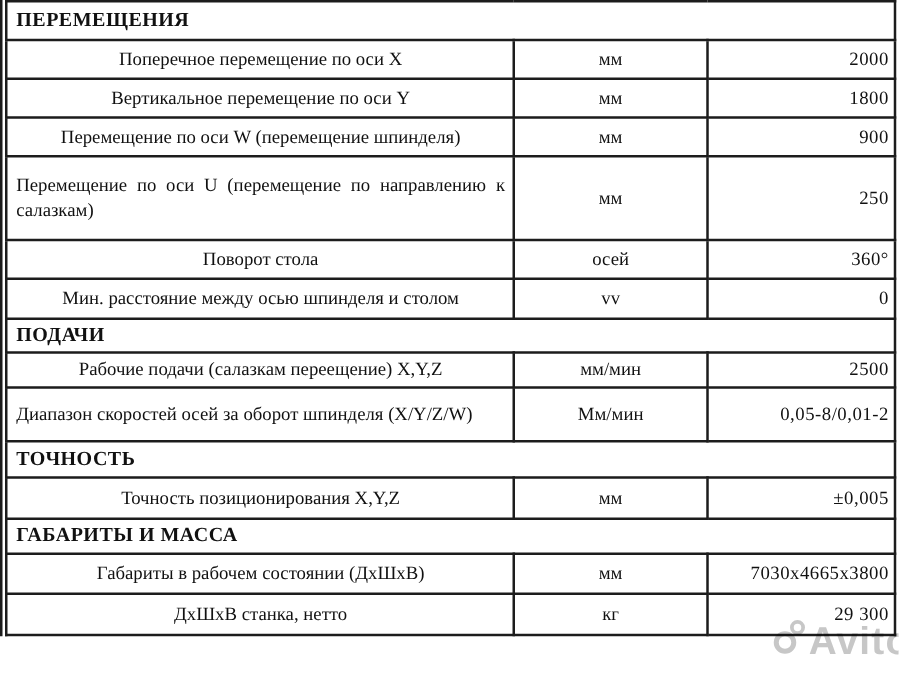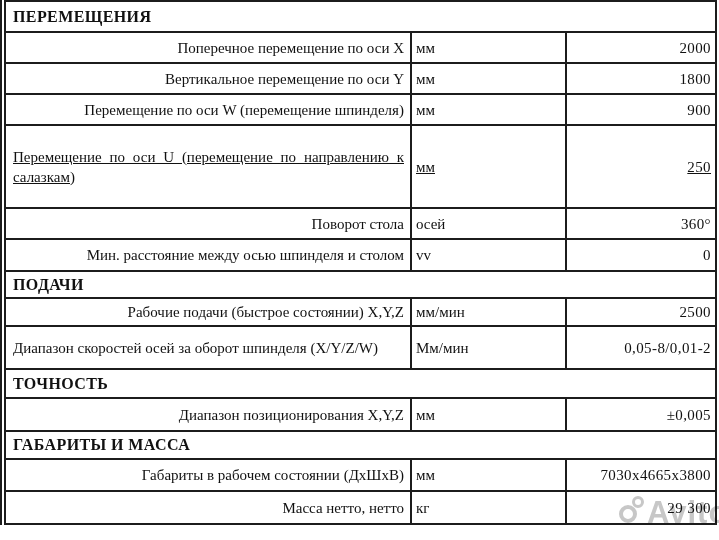--- a/index.html
+++ b/index.html
@@ -33,32 +33,32 @@
     font-size: 15px;
     line-height: 20px;
     overflow: hidden;
   }
   td.section {
     font-weight: bold;
     font-size: 16px;
     letter-spacing: 0.4px;
     padding: 2px 6px 2px 7px;
   }
-  td.param { text-align: right; padding: 2px 6px 2px 7px; }
+  td.param { text-align: center; padding: 2px 6px 2px 7px; }
   td.param.justify { text-align: justify; }
-  td.unit  { padding: 2px 4px; }
+  td.unit  { text-align: center; padding: 2px 4px; }
   td.value { text-align: right; padding: 2px 4px; letter-spacing: 0.4px; }
   tr.rh27 { height: 27px; }
   tr.rh28 { height: 28px; }
   tr.rh29 { height: 29px; padding-left: 26px; }
   tr.rh31 { height: 31px; padding-left: 20px; }
   tr.rh32 { height: 32px; }
   tr.rh33 { height: 33px; }
   tr.rh43 { height: 43px; padding-left: 24px; }
-  tr.rh67 { height: 83px; text-decoration: underline; }
+  tr.rh67 { height: 67px; }
   
   .watermark {
     position: absolute;
     right: -4px;
     bottom: 3px;
     width: 106px;
     height: 46px;
     mix-blend-mode: multiply;
     pointer-events: none;
   }
@@ -121,47 +121,47 @@
         </tr>
         <tr class="rh32">
           <td class="param">Мин. расстояние между осью шпинделя и столом</td>
           <td class="unit">vv</td>
           <td class="value">0</td>
         </tr>
         <tr class="rh27">
           <td class="section" colspan="3">ПОДАЧИ</td>
         </tr>
         <tr class="rh28">
-          <td class="param">Рабочие подачи (быстрое состоянии) X,Y,Z</td>
+          <td class="param">Рабочие подачи (салазкам переещение) X,Y,Z</td>
           <td class="unit">мм/мин</td>
           <td class="value">2500</td>
         </tr>
         <tr class="rh43">
           <td class="param justify">Диапазон скоростей осей за оборот шпинделя (X/Y/Z/W)</td>
           <td class="unit">Мм/мин</td>
           <td class="value">0,05-8/0,01-2</td>
         </tr>
         <tr class="rh29">
           <td class="section" colspan="3">ТОЧНОСТЬ</td>
         </tr>
         <tr class="rh33">
-          <td class="param">Диапазон позиционирования X,Y,Z</td>
+          <td class="param">Точность позиционирования X,Y,Z</td>
           <td class="unit">мм</td>
           <td class="value">±0,005</td>
         </tr>
         <tr class="rh28">
           <td class="section" colspan="3">ГАБАРИТЫ И МАССА</td>
         </tr>
         <tr class="rh32">
           <td class="param">Габариты в рабочем состоянии (ДхШхВ)</td>
           <td class="unit">мм</td>
           <td class="value">7030x4665x3800</td>
         </tr>
         <tr class="rh33">
-          <td class="param">Масса нетто, нетто</td>
+          <td class="param">ДхШхВ станка, нетто</td>
           <td class="unit">кг</td>
           <td class="value">29 300</td>
         </tr>
       </tbody>
     </table>
   </div>
 
   <div class="watermark">
     <span class="wm-circle big"></span>
     <span class="wm-circle small"></span>

